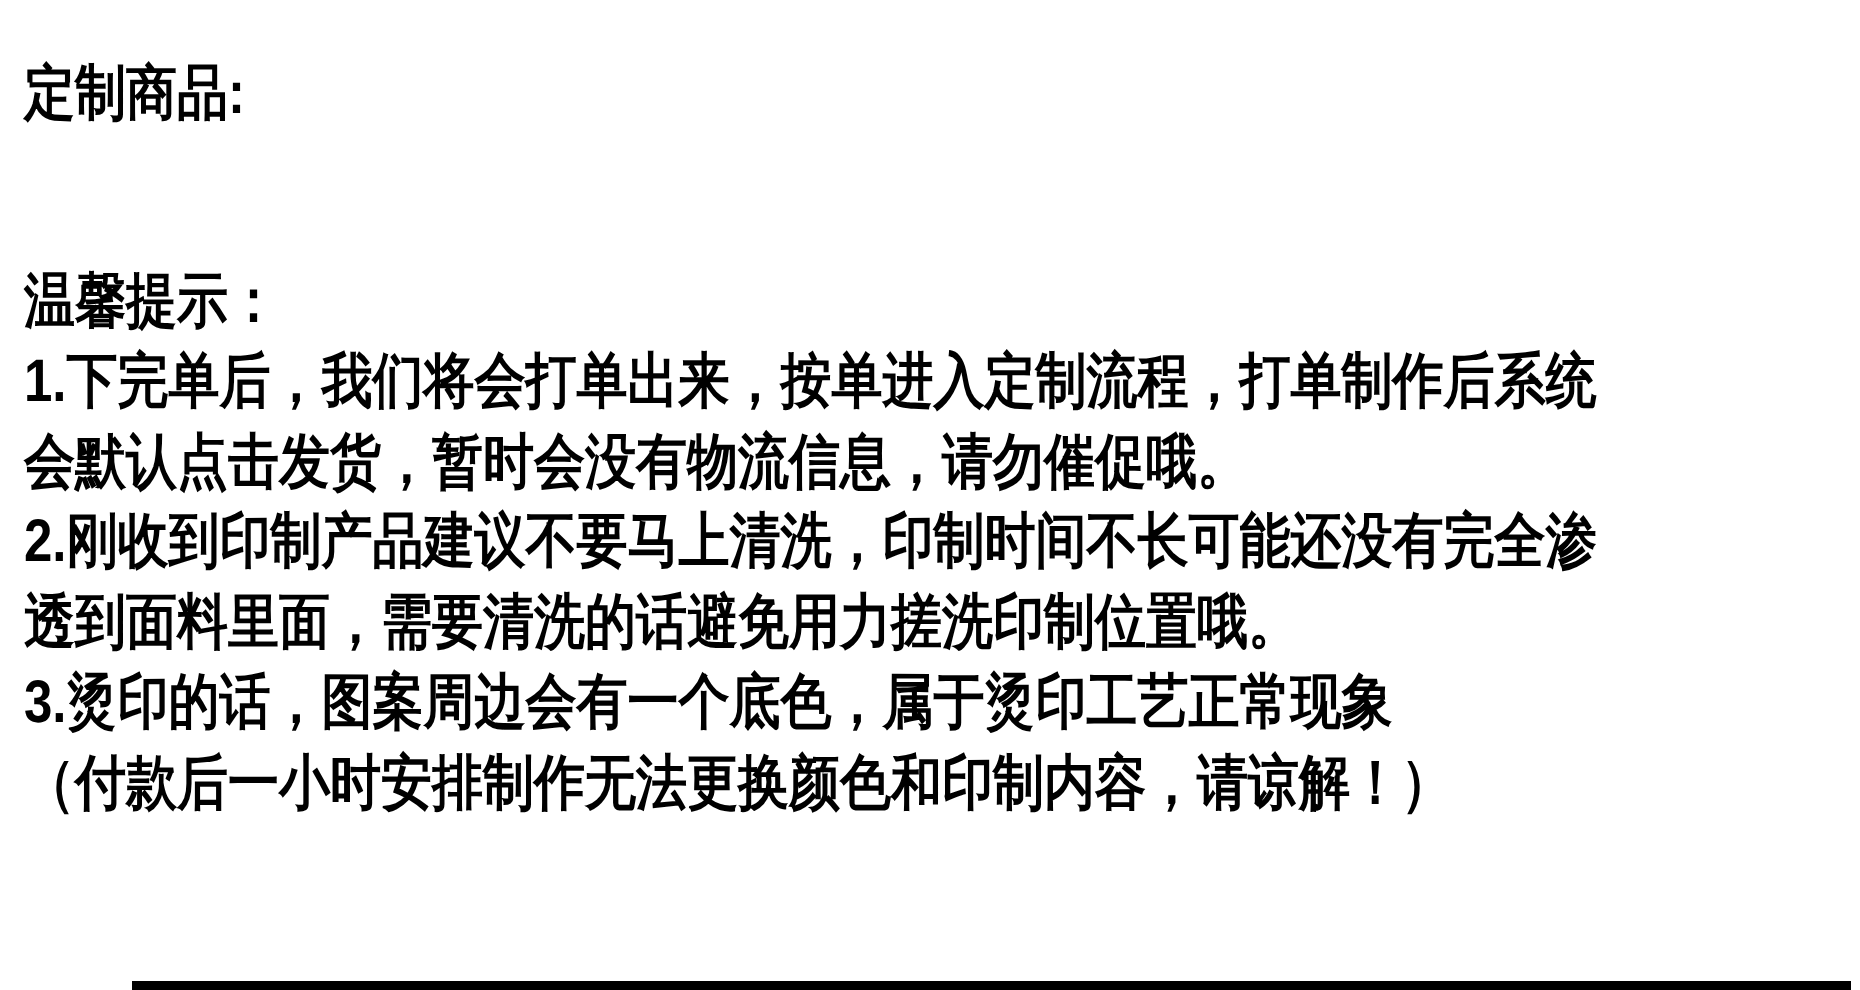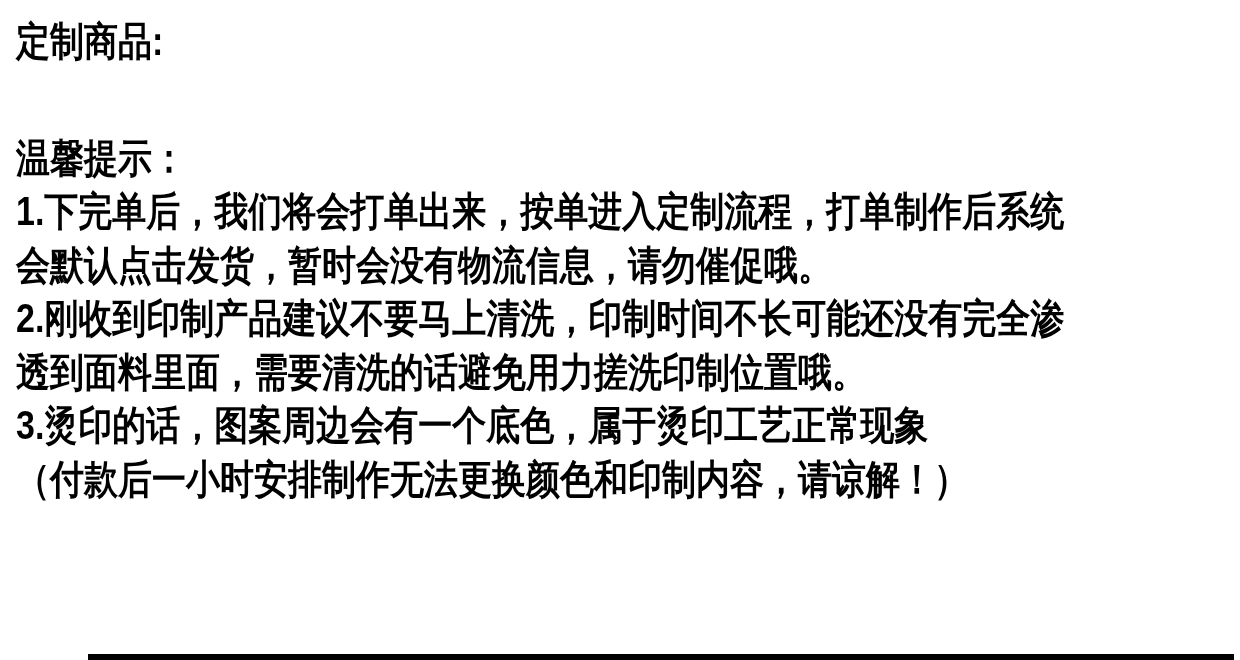--- a/index.html
+++ b/index.html
@@ -5,38 +5,38 @@
   html, body {
     margin: 0;
     padding: 0;
     background: #ffffff;
   }
   .page {
     position: relative;
     width: 1240px;
     height: 660px;
     box-sizing: border-box;
-    padding: 15px 0 0 16px;
+    padding: 36px 0 0 16px;
     overflow: hidden;
     background: #ffffff;
     color: #000000;
     font-family: "Liberation Sans", "DejaVu Sans", sans-serif;
     font-weight: 900;
   }
   .line {
     font-size: 40px;
     line-height: 53.5px;
     height: 53.5px;
     white-space: nowrap;
     letter-spacing: 0px;
     transform: scaleX(0.85);
     transform-origin: 0 50%;
   }
   .tips-section {
-    margin-top: 63px; 
+    margin-top: 85px; 
   }
   .cutoff-strip {
     position: absolute;
     left: 88px;
     right: 6px;
     bottom: 0;
     height: 6px;
     background: #000000;
   }
 </style>

